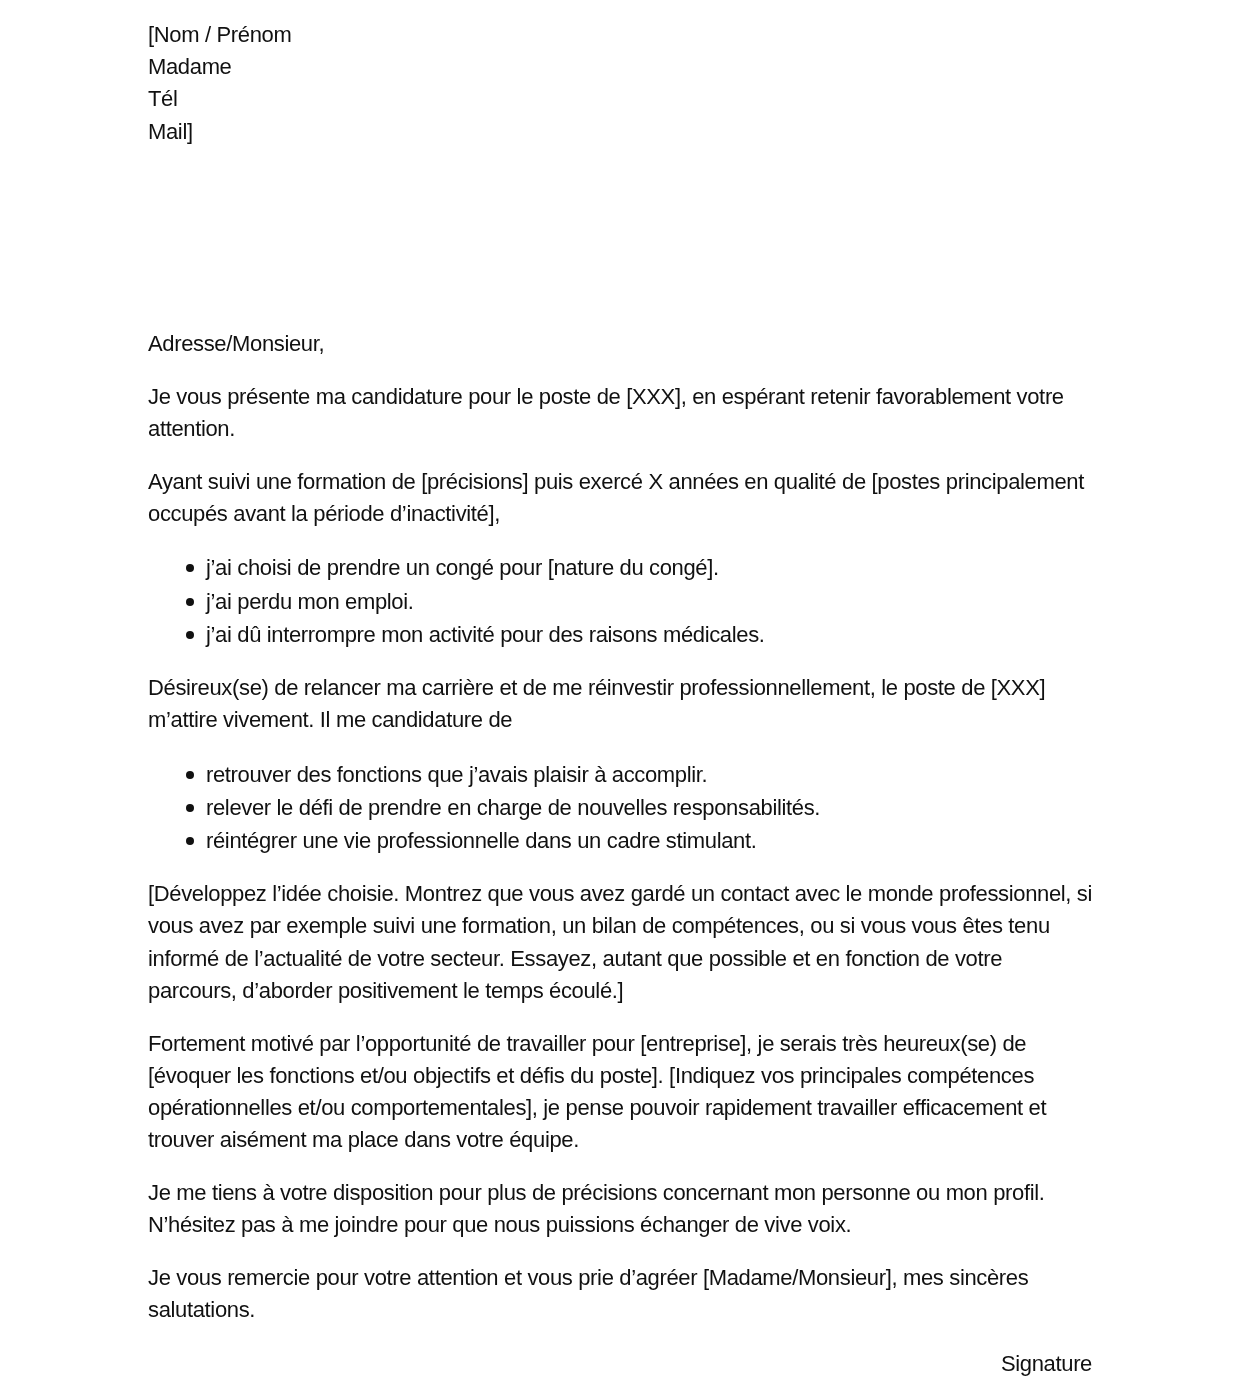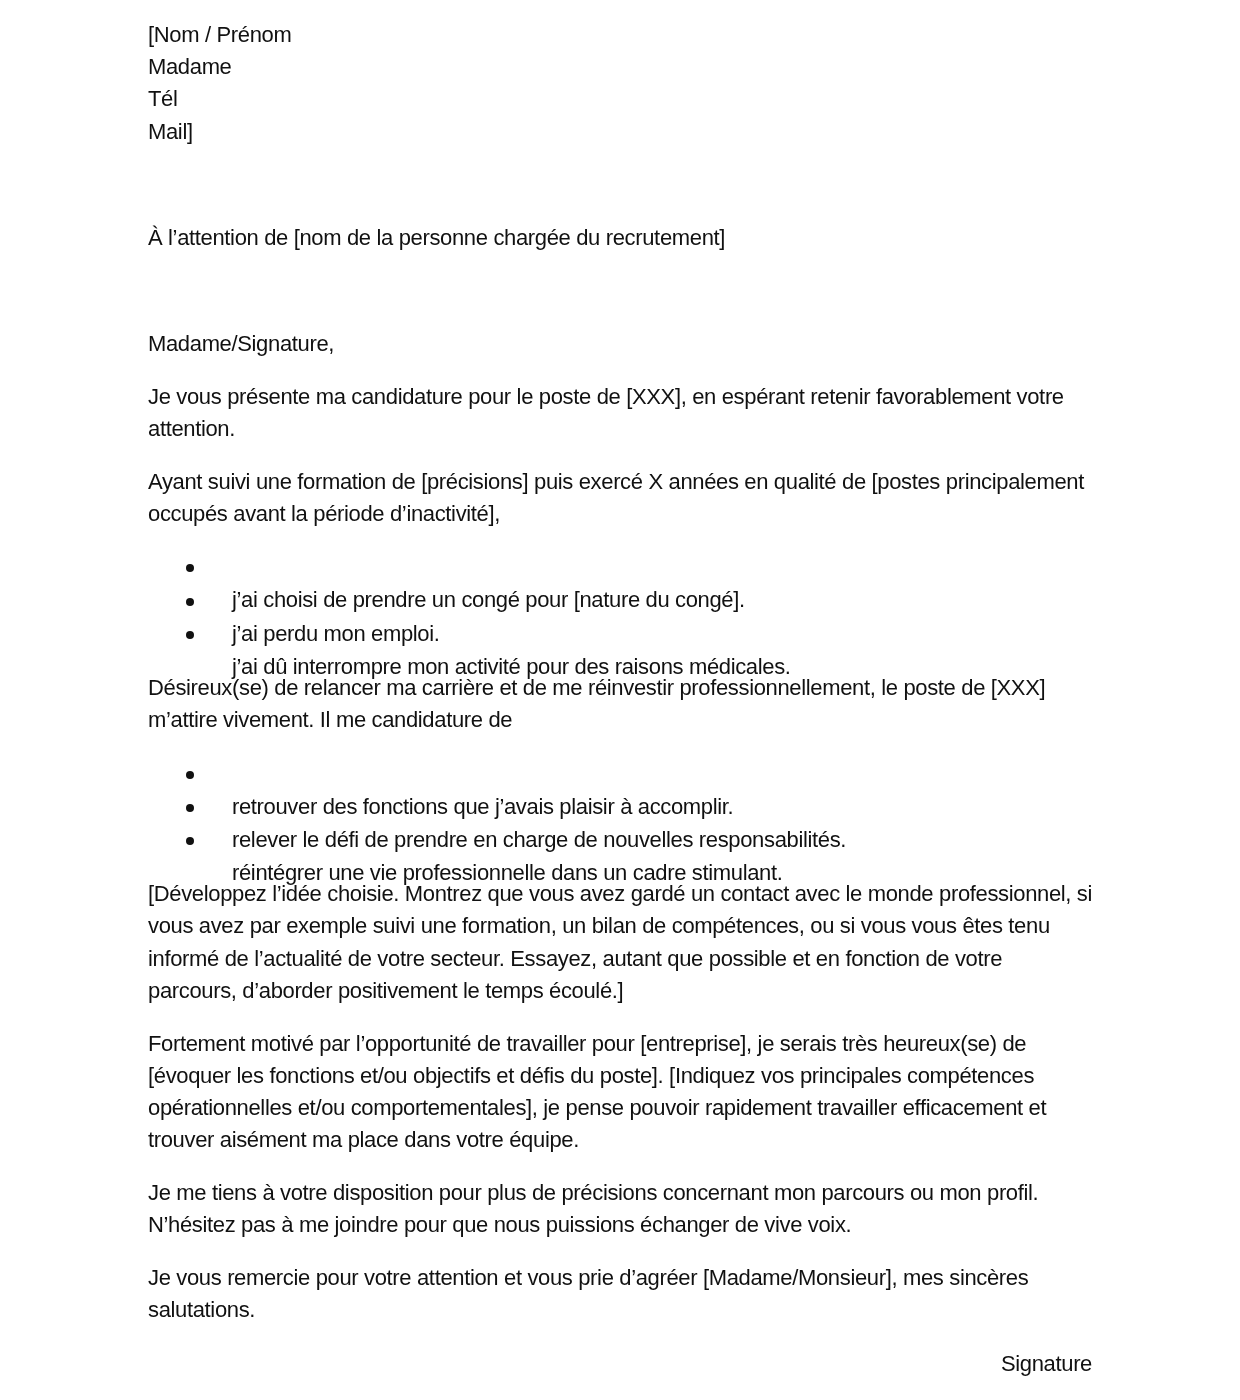--- a/index.html
+++ b/index.html
@@ -14,36 +14,35 @@
       font-size: 22px; line-height: 32px; white-space: nowrap;
       letter-spacing: -0.35px;
     }
     .bullet {
       position: absolute; left: 184px; width: 14px; height: 32px;
     }
     .bullet::before {
       content: ""; position: absolute; left: 2px; top: 12px;
       width: 8px; height: 8px; border-radius: 50%; background: #111;
     }
-    .bline { left: 232px; margin-top: 32px; }
+    .bline { left: 206px; }
     .sig { left: auto; right: 148px; }
   </style>
 </head>
 <body>
 
 <div class="page">
   <div>
     <div class="line" style="top:19px">[Nom / Prénom</div>
     <div class="line" style="top:51px">Madame</div>
     <div class="line" style="top:83px">Tél</div>
     <div class="line" style="top:116px">Mail]</div>
   </div>
 
-  <div class="line" style="top:222px">À l’attention de [nom de la personne chargée du recrutement]</div>
-  <div class="line" style="top:328px">Madame/Signature,</div>
+  <div class="line" style="top:328px">Adresse/Monsieur,</div>
 
   <div>
     <div class="line" style="top:381px">Je vous présente ma candidature pour le poste de [XXX], en espérant retenir favorablement votre</div>
     <div class="line" style="top:413px">attention.</div>
   </div>
 
   <div>
     <div class="line" style="top:466px">Ayant suivi une formation de [précisions] puis exercé X années en qualité de [postes principalement</div>
     <div class="line" style="top:498px">occupés avant la période d’inactivité],</div>
   </div>
@@ -79,21 +78,21 @@
   </div>
 
   <div>
     <div class="line" style="top:1028px">Fortement motivé par l’opportunité de travailler pour [entreprise], je serais très heureux(se) de</div>
     <div class="line" style="top:1060px">[évoquer les fonctions et/ou objectifs et défis du poste]. [Indiquez vos principales compétences</div>
     <div class="line" style="top:1092px">opérationnelles et/ou comportementales], je pense pouvoir rapidement travailler efficacement et</div>
     <div class="line" style="top:1124px">trouver aisément ma place dans votre équipe.</div>
   </div>
 
   <div>
-    <div class="line" style="top:1177px">Je me tiens à votre disposition pour plus de précisions concernant mon parcours ou mon profil.</div>
+    <div class="line" style="top:1177px">Je me tiens à votre disposition pour plus de précisions concernant mon personne ou mon profil.</div>
     <div class="line" style="top:1209px">N’hésitez pas à me joindre pour que nous puissions échanger de vive voix.</div>
   </div>
 
   <div>
     <div class="line" style="top:1262px">Je vous remercie pour votre attention et vous prie d’agréer [Madame/Monsieur], mes sincères</div>
     <div class="line" style="top:1294px">salutations.</div>
   </div>
 
   <div class="line sig" style="top:1348px">Signature</div>
 </div>

